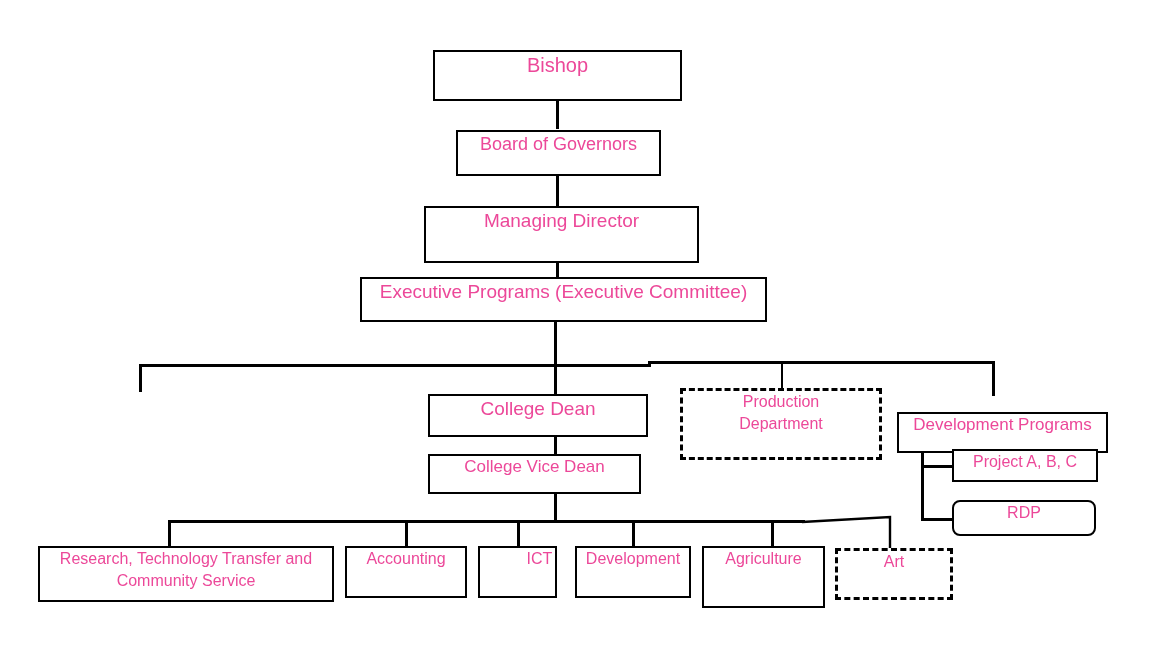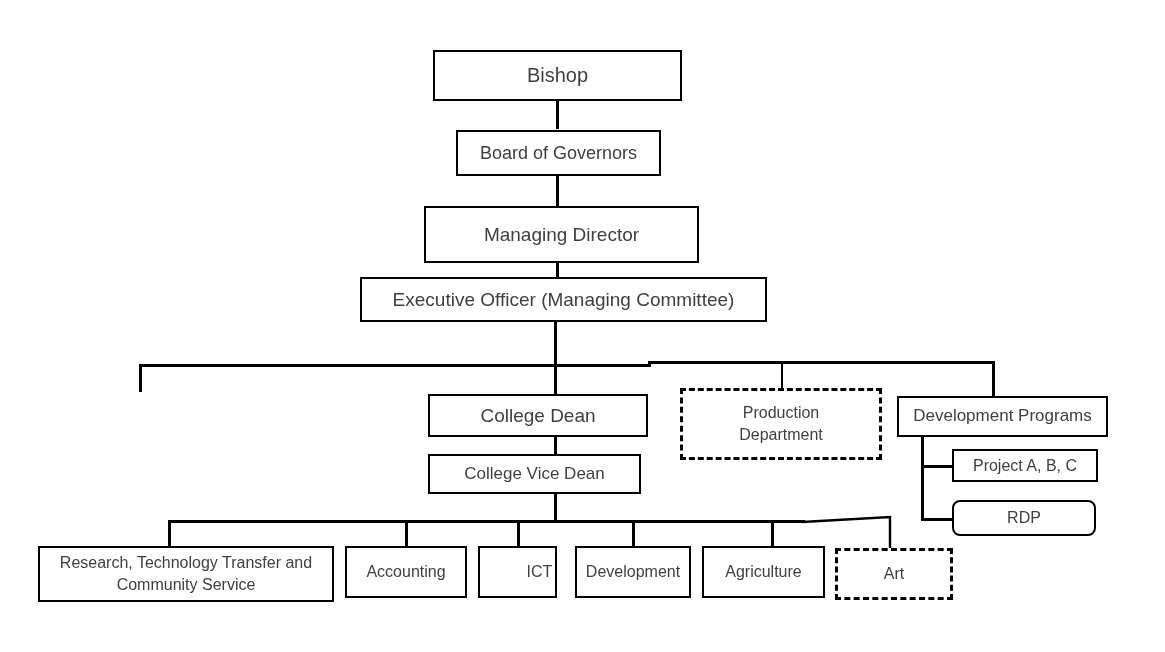--- a/index.html
+++ b/index.html
@@ -15,24 +15,24 @@
     background: #ffffff;
     font-family: "Liberation Sans", sans-serif;
     overflow: hidden;
   }
   .node {
     position: absolute;
     box-sizing: border-box;
     background: #ffffff;
     border: 2.5px solid #000000;
     display: flex;
-    align-items: center;
+    align-items: flex-start;
     justify-content: center;
     text-align: center;
-    color: #404040;
+    color: #ec4899;
     line-height: 1.35;
     z-index: 3;
   }
   .node.dashed {
     border-style: dashed;
     border-width: 3px;
   }
   .node .label {
     display: block;
     padding: 0 8px;
@@ -105,34 +105,34 @@
 
   <div class="node" style="left:456px; top:130px; width:205px; height:46px; font-size:18px;">
     <span class="label">Board of Governors</span>
   </div>
 
   <div class="node" style="left:424px; top:206px; width:275px; height:57px; font-size:19px;">
     <span class="label">Managing Director</span>
   </div>
 
   <div class="node" style="left:360px; top:277px; width:407px; height:45px; font-size:19px;">
-    <span class="label">Executive Officer (Managing Committee)</span>
+    <span class="label">Executive Programs (Executive Committee)</span>
   </div>
 
 
   <div class="node" style="left:428px; top:394px; width:220px; height:43px; font-size:19px;">
     <span class="label">College Dean</span>
   </div>
 
   <div class="node dashed" style="left:680px; top:388px; width:202px; height:72px; font-size:16px;">
     <span class="label">Production
 Department</span>
   </div>
 
-  <div class="node" style="left:897px; top:396px; width:211px; height:41px; font-size:17px;">
+  <div class="node" style="left:897px; top:412px; width:211px; height:41px; font-size:17px;">
     <span class="label">Development Programs</span>
   </div>
 
   <div class="node" style="left:428px; top:454px; width:213px; height:40px; font-size:17px;">
     <span class="label">College Vice Dean</span>
   </div>
 
   <div class="node" style="left:952px; top:449px; width:146px; height:33px; font-size:16px;">
     <span class="label">Project A, B, C</span>
   </div>
@@ -151,21 +151,21 @@
   </div>
 
   <div class="node" style="left:478px; top:546px; width:79px; height:52px; font-size:16px;padding-left:44px;">
     <span class="label">ICT</span>
   </div>
 
   <div class="node" style="left:575px; top:546px; width:116px; height:52px; font-size:16px;">
     <span class="label">Development</span>
   </div>
 
-  <div class="node" style="left:702px; top:546px; width:123px; height:52px; font-size:16px;">
+  <div class="node" style="left:702px; top:546px; width:123px; height:62px; font-size:16px;">
     <span class="label">Agriculture</span>
   </div>
 
   <div class="node dashed" style="left:835px; top:548px; width:118px; height:52px; font-size:16px;">
     <span class="label">Art</span>
   </div>
 
 </div>
 
 </body></html>

